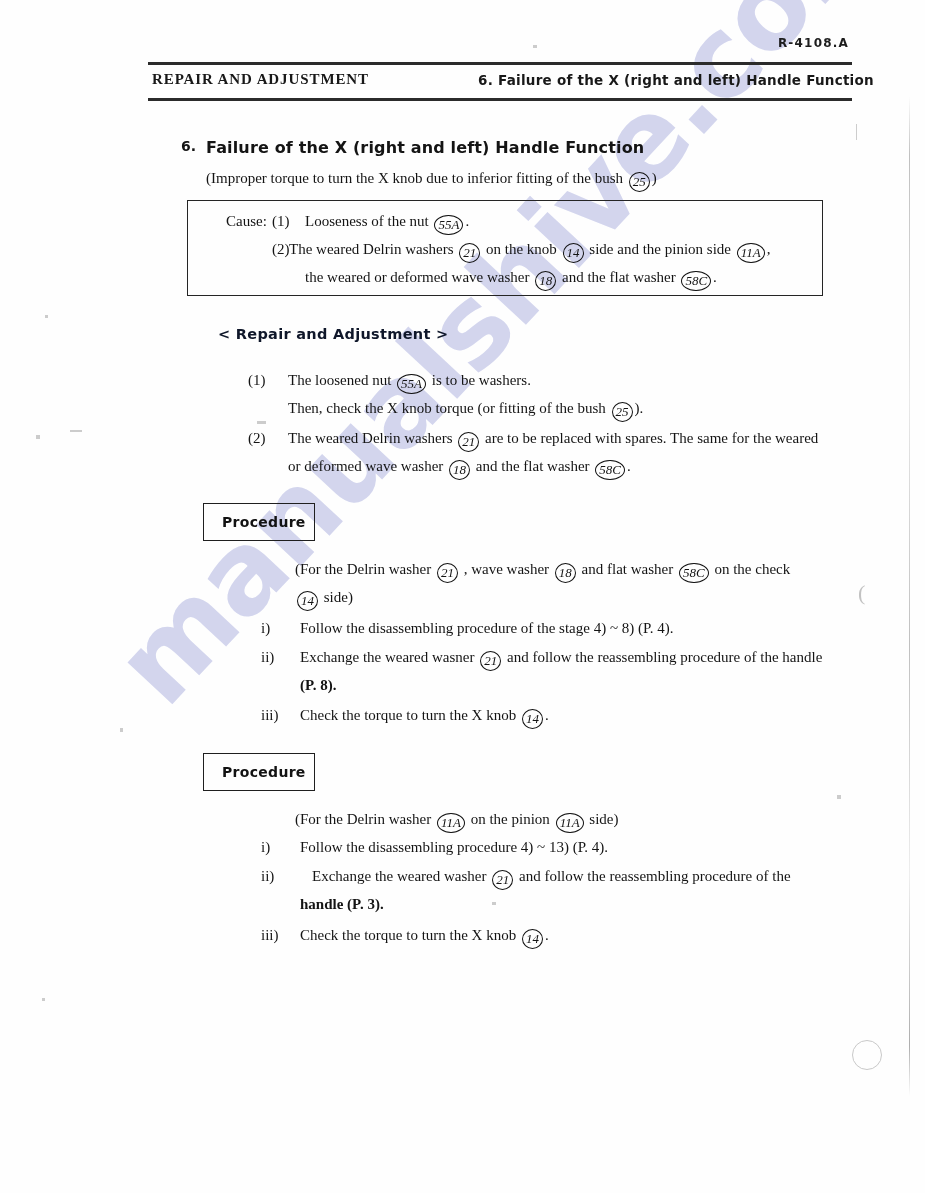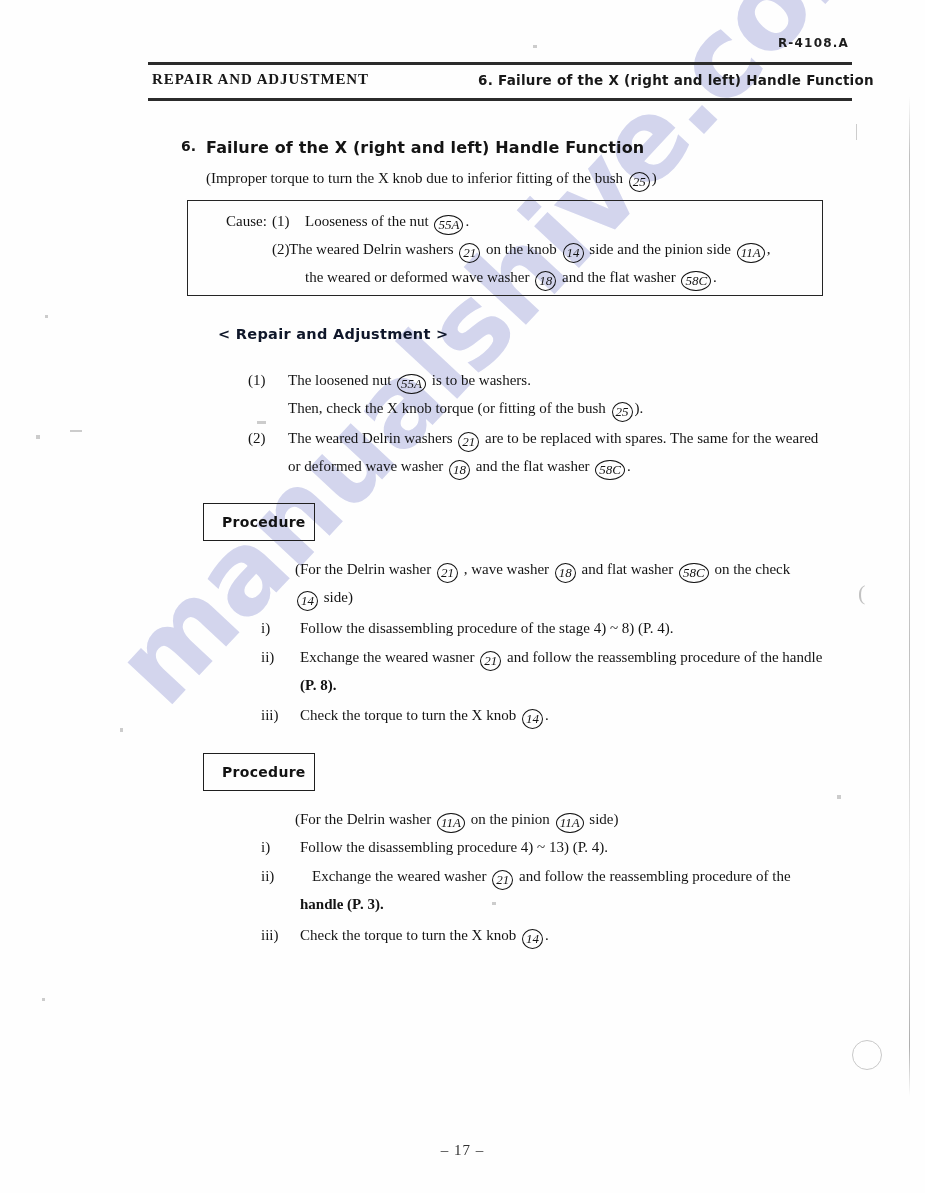--- a/index.html
+++ b/index.html
@@ -307,15 +307,14 @@
       <div class="t" style="left: 295px; top: 810px;"><span>(For the Delrin washer </span><span class="pn wide">11A</span><span> on the pinion </span><span class="pn wide">11A</span><span> side) </span></div>
       <div class="t" style="left: 261px; top: 838px;">i)</div>
       <div class="t" style="left: 300px; top: 838px;"><span>Follow the disassembling procedure 4) ~ 13) (P. 4). </span></div>
       <div class="t" style="left: 261px; top: 867px;">ii)</div>
       <div class="t" style="left: 312px; top: 867px;"><span>Exchange the weared washer </span><span class="pn">21</span><span> and follow the reassembling procedure of the </span></div>
       <div class="t" style="left: 300px; top: 895px;"><span style="font-weight: 700;">handle  (P. 3). </span></div>
       <div class="t" style="left: 261px; top: 926px;">iii)</div>
       <div class="t" style="left: 300px; top: 926px;"><span>Check the torque to turn the X knob </span><span class="pn">14</span><span>. </span></div>
     </div>
 
-  <div id="page-num">– 17 –</div>
 
 </div>
 
 </body></html>

